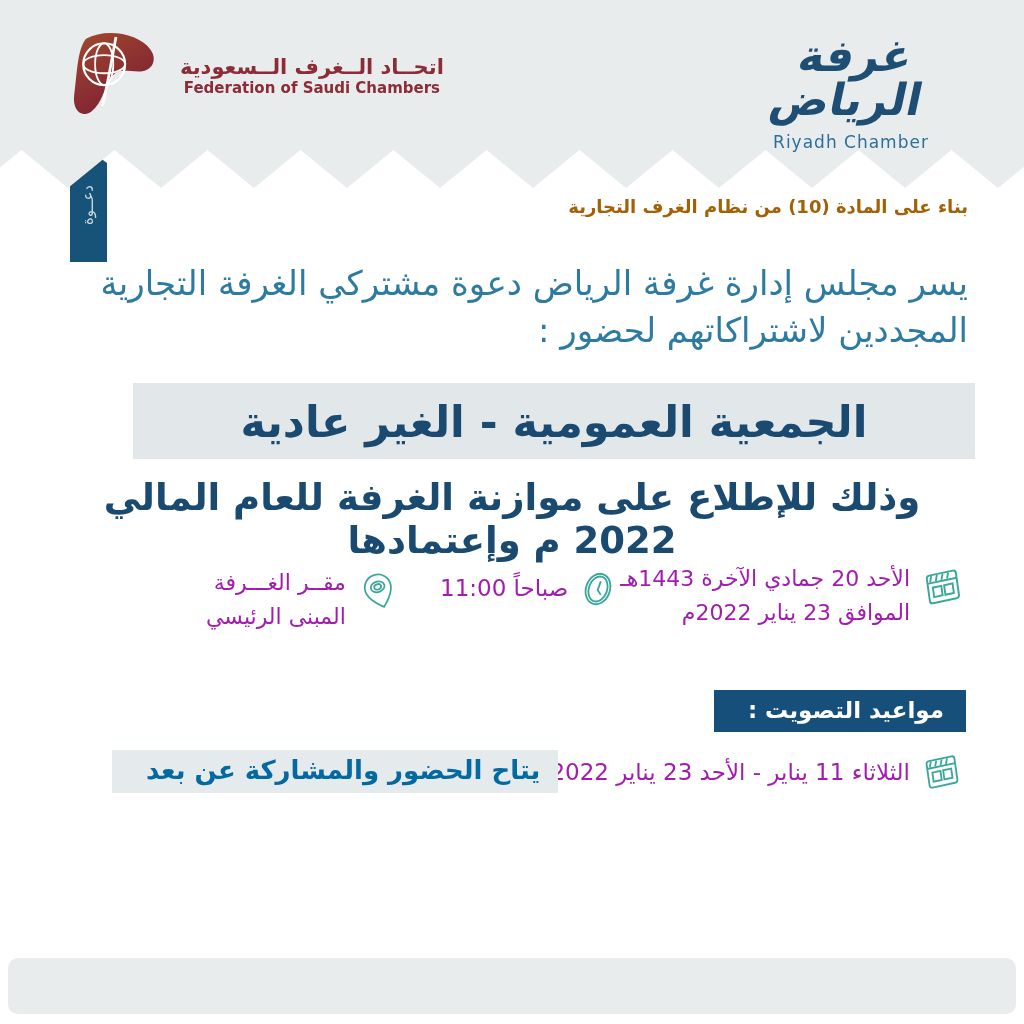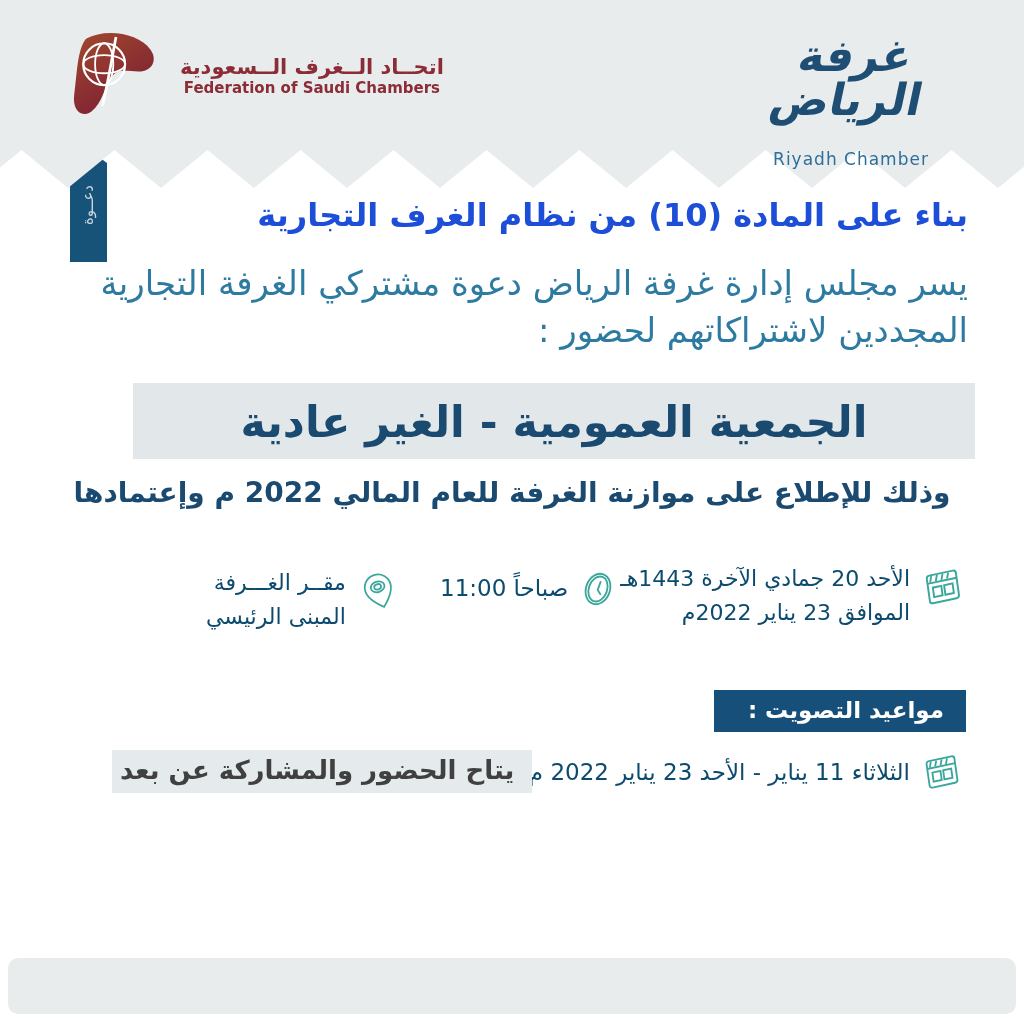--- a/index.html
+++ b/index.html
@@ -11,54 +11,54 @@
   .header{top:0;left:0;width:1024px;height:150px;background:#e8eced;z-index:2;}
   .zigzag{top:150px;left:0;z-index:2;}
 
   .fsc{top:26px;left:66px;display:flex;align-items:center;gap:14px;z-index:3;}
   .fsc-text{text-align:center;}
   .fsc-ar{color:#8b2c36;font-size:21px;font-weight:bold;direction:rtl;letter-spacing:1px;}
   .fsc-en{color:#8b2c36;font-size:15px;font-weight:bold;}
 
   .rc{top:34px;right:58px;width:230px;text-align:center;z-index:3;}
   .rc-ar{color:#1f4e74;font-size:44px;font-weight:bold;transform:skewX(-12deg);direction:rtl;line-height:1;}
-  .rc-en{color:#2d6f9a;font-size:17px;margin-top:27px;letter-spacing:1px;}
+  .rc-en{color:#2d6f9a;font-size:17px;margin-top:10px;letter-spacing:1px;}
 
   
   .ribbon{top:148px;left:70px;width:37px;height:114px;background:#175379;z-index:1;
           clip-path:polygon(0 12px,45% 0,100% 15px,100% 100%,0 100%);
           display:flex;align-items:center;justify-content:center;}
   .ribbon span{transform:rotate(-90deg);white-space:nowrap;color:#ccd8e2;font-size:15px;letter-spacing:2px;}
 
   
   .article{top:196px;right:56px;left:62px;text-align:right;direction:rtl;
-           color:#1d4ed8;font-size:32px;font-weight:bold;}
+           color:#a16207;font-size:18px;font-weight:bold;}
   .invite{top:260px;right:56px;left:56px;text-align:right;direction:rtl;
           color:#2e7ba1;font-size:34px;line-height:47px;}
   .band{top:383px;left:133px;right:49px;height:76px;background:#e2e7ea;}
   .headline{top:383px;left:133px;right:49px;height:76px;line-height:78px;text-align:center;direction:rtl;
             color:#1b4a71;font-size:43px;font-weight:bold;}
   .subtitle{top:476px;left:49px;right:49px;text-align:center;direction:rtl;
-            color:#1b4a71;font-size:28px;font-weight:bold;}
+            color:#1b4a71;font-size:37px;font-weight:bold;}
 
   
   .info-item{display:flex;direction:rtl;align-items:flex-start;gap:12px;}
-  .info-text{color:#0c4a6e;font-size:22px;text-align:right;direction:rtl;line-height:34px;}
+  .info-text{color:#a21caf;font-size:22px;text-align:right;direction:rtl;line-height:34px;}
   .info-date{top:562px;right:56px;}
   .info-time{top:566px;left:440px;gap:8px;}
   .info-time .info-text{font-size:23px;line-height:44px;}
   .info-loc{top:566px;left:206px;}
 
   
   .vote-badge{top:690px;right:58px;background:#16507a;color:#ffffff;direction:rtl;
               font-size:23px;font-weight:bold;padding:7px 22px 9px 34px;}
   .vote-row{top:748px;right:58px;display:flex;direction:rtl;align-items:center;gap:12px;}
   .vote-row .info-text{font-size:23px;}
-  .remote-badge{top:750px;left:112px;background:#e5eaec;color:#404040;direction:rtl;
-                font-size:26px;font-weight:bold;padding:5px 18px 8px 8px;}
+  .remote-badge{top:750px;left:112px;background:#e5eaec;color:#0369a1;direction:rtl;
+                font-size:26px;font-weight:bold;padding:5px 18px 8px 34px;}
 
   
   .footer{left:8px;right:8px;top:958px;height:56px;background:#e8eced;border-radius:10px;z-index:2;}
   .f-contact{left:48px;top:8px;width:186px;text-align:right;}
   .f-contact-label{color:#27567e;font-size:15px;font-weight:bold;direction:rtl;}
   .f-number{color:#27567e;font-size:16px;font-weight:bold;letter-spacing:6px;direction:ltr;margin-top:3px;}
   .f-div{width:2px;background:#27567e;top:10px;height:36px;}
   .f-social{left:282px;top:9px;}
   .f-icons{display:flex;gap:5px;align-items:center;}
   .f-handle{color:#27567e;font-size:16px;margin-top:3px;letter-spacing:1px;}

